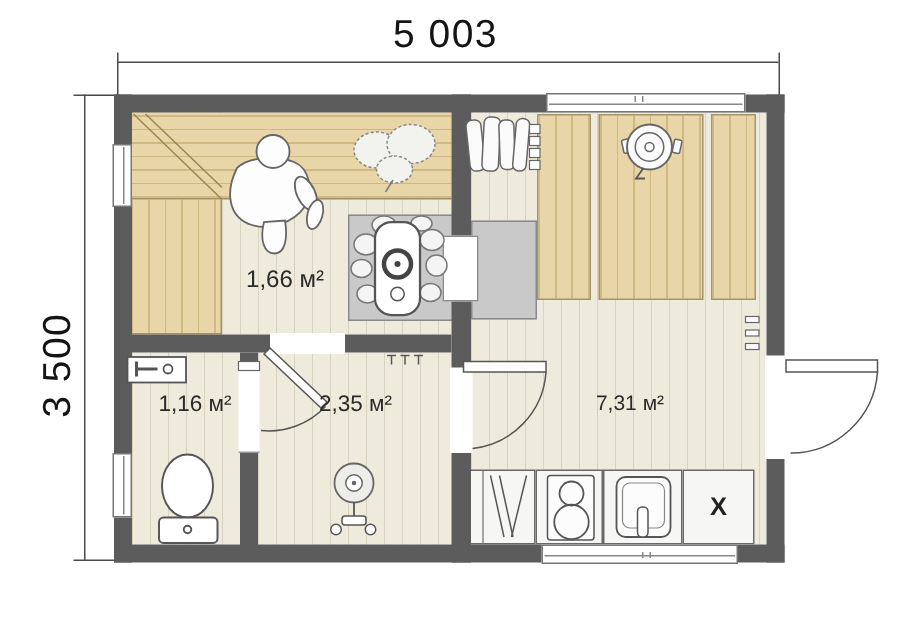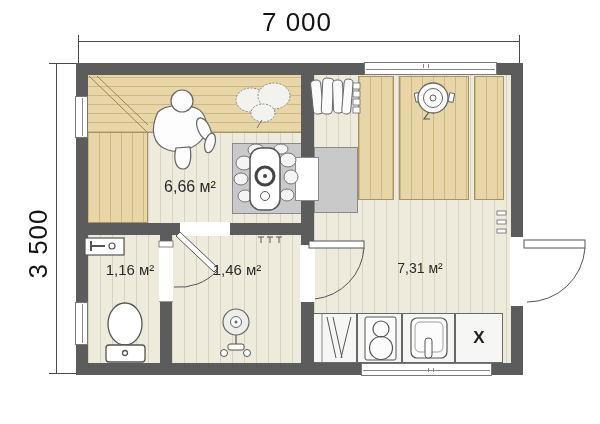--- a/index.html
+++ b/index.html
@@ -30,21 +30,21 @@
   .dim-line{background:#4a4a4a;z-index:1;}
   .dim-label{color:#141414;font-size:26px;text-align:center;z-index:2;letter-spacing:1px;}
   .overlay{position:absolute;left:0;top:0;z-index:8;}
   .xlab{display:flex;align-items:center;justify-content:center;font-size:17px;font-weight:600;color:#222;z-index:9;}
 </style>
 </head>
 <body>
 
 <div id="stage">
 
-  <div class="abs dim-label" style="left:227px;top:7px;width:140px;">7 000</div>
+  <div class="abs dim-label" style="left:227px;top:7px;width:140px;">5 003</div>
   <div class="abs dim-line" style="left:78px;top:41px;width:441px;height:1px;"></div>
   <div class="abs dim-line" style="left:78px;top:35px;width:1px;height:29px;"></div>
   <div class="abs dim-line" style="left:519px;top:35px;width:1px;height:29px;"></div>
 
   <div class="abs dim-label" style="left:-32px;top:228px;width:140px;transform:rotate(-90deg);">3 500</div>
   <div class="abs dim-line" style="left:56px;top:63px;width:1px;height:311px;"></div>
   <div class="abs dim-line" style="left:49px;top:63px;width:31px;height:1px;"></div>
   <div class="abs dim-line" style="left:49px;top:373px;width:31px;height:1px;"></div>
 
   <div class="abs plank-v" style="left:88px;top:75px;width:213px;height:148px;"></div>
@@ -93,23 +93,23 @@
       <span class="wline-v"></span>
     </div>
 
   <div class="abs unit" style="left:310px;top:313px;width:47px;height:50px;"></div>
   <div class="abs unit" style="left:357px;top:313px;width:45px;height:50px;"></div>
   <div class="abs unit" style="left:402px;top:313px;width:53px;height:50px;"></div>
   <div class="abs unit xlab" style="left:455px;top:313px;width:48px;height:50px;">
     <span>X</span>
   </div>
 
-  <div class="abs room-label" style="left:140px;top:178px;width:100px;font-size:16px;">6,66 м²</div>
+  <div class="abs room-label" style="left:140px;top:178px;width:100px;font-size:16px;">1,66 м²</div>
   <div class="abs room-label" style="left:80px;top:261px;width:100px;font-size:15px;">1,16 м²</div>
-  <div class="abs room-label" style="left:187px;top:261px;width:100px;font-size:15px;">1,46 м²</div>
+  <div class="abs room-label" style="left:187px;top:261px;width:100px;font-size:15px;">2,35 м²</div>
   <div class="abs room-label" style="left:360px;top:260px;width:120px;font-size:14px;">7,31 м²</div>
 
   <svg class="overlay" width="600" height="424" viewBox="0 0 600 424">
 
     <g stroke="#99874f" stroke-width="1">
       <line x1="89" y1="76" x2="148" y2="133"></line>
       <line x1="97" y1="76" x2="148" y2="125"></line>
     </g>
 
     <g fill="#fdfdfd" stroke="#666" stroke-width="1.2">

